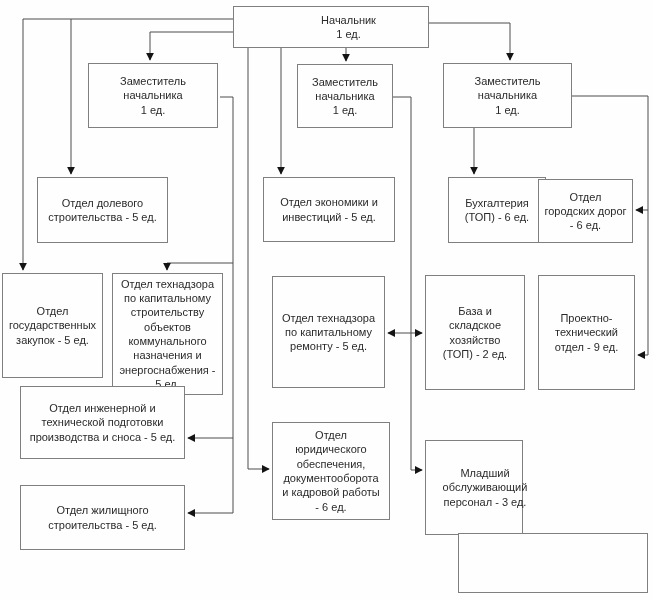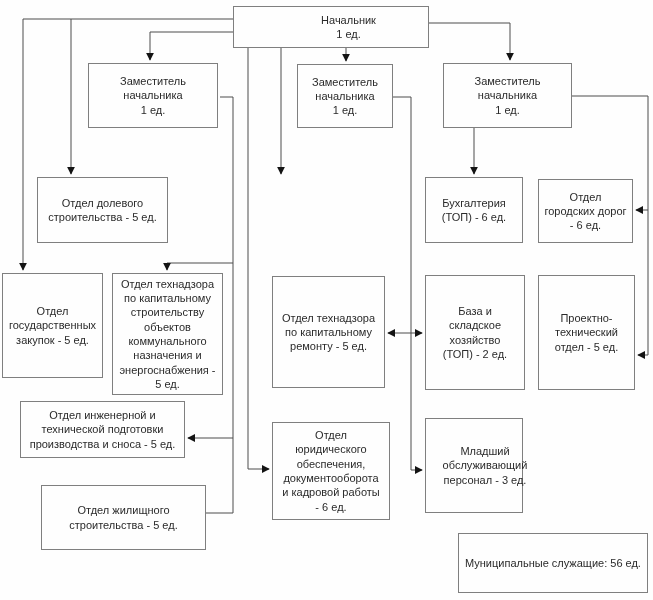--- a/index.html
+++ b/index.html
@@ -96,22 +96,24 @@
 начальника
 1 ед.</div>
 
   <div class="node" style="left:443px;top:63px;width:129px;height:65px;">Заместитель
 начальника
 1 ед.</div>
 
   <div class="node" style="left:37px;top:177px;width:131px;height:66px;">Отдел долевого
 строительства - 5 ед.</div>
 
+  <div class="node" style="left:263px;top:177px;width:132px;height:65px;">Отдел экономики и
+инвестиций - 5 ед.</div>
 
-  <div class="node" style="left:425px;top:177px;width:98px;height:66px;">Бухгалтерия
+  <div class="node" style="left:448px;top:177px;width:98px;height:66px;">Бухгалтерия
 (ТОП) - 6 ед.</div>
 
   <div class="node" style="left:538px;top:179px;width:95px;height:64px;">Отдел
 городских дорог
 - 6 ед.</div>
 
   <div class="node" style="left:2px;top:273px;width:101px;height:105px;">Отдел
 государственных
 закупок - 5 ед.</div>
 
@@ -128,37 +130,36 @@
 по капитальному
 ремонту - 5 ед.</div>
 
   <div class="node" style="left:425px;top:275px;width:100px;height:115px;">База и
 складское
 хозяйство
 (ТОП) - 2 ед.</div>
 
   <div class="node" style="left:538px;top:275px;width:97px;height:115px;">Проектно-
 технический
-отдел - 5 ед.</div>
+отдел - 9 ед.</div>
 
-  <div class="node" style="left:20px;top:401px;width:165px;height:57px;">Отдел инженерной и
+  <div class="node" style="left:20px;top:386px;width:165px;height:73px;">Отдел инженерной и
 технической подготовки
 производства и сноса - 5 ед.</div>
 
-  <div class="node" style="left:20px;top:485px;width:165px;height:65px;margin-left:21px;">Отдел жилищного
+  <div class="node" style="left:20px;top:485px;width:165px;height:65px;">Отдел жилищного
 строительства - 5 ед.</div>
 
   <div class="node" style="left:272px;top:422px;width:118px;height:98px;">Отдел
 юридического
 обеспечения,
 документооборота
 и кадровой работы
 - 6 ед.</div>
 
-  <div class="node" style="left:425px;top:418px;width:98px;height:95px;padding-left:24px;">Младший
+  <div class="node" style="left:425px;top:440px;width:98px;height:95px;padding-left:24px;">Младший
 обслуживающий
 персонал - 3 ед.</div>
 
   <div class="legend" style="left:458px;top:533px;width:190px;height:60px;">
-    <div>Муниципальные служащие: 56 ед.</div>
   </div>
 
 </div>
 
 </body></html>

